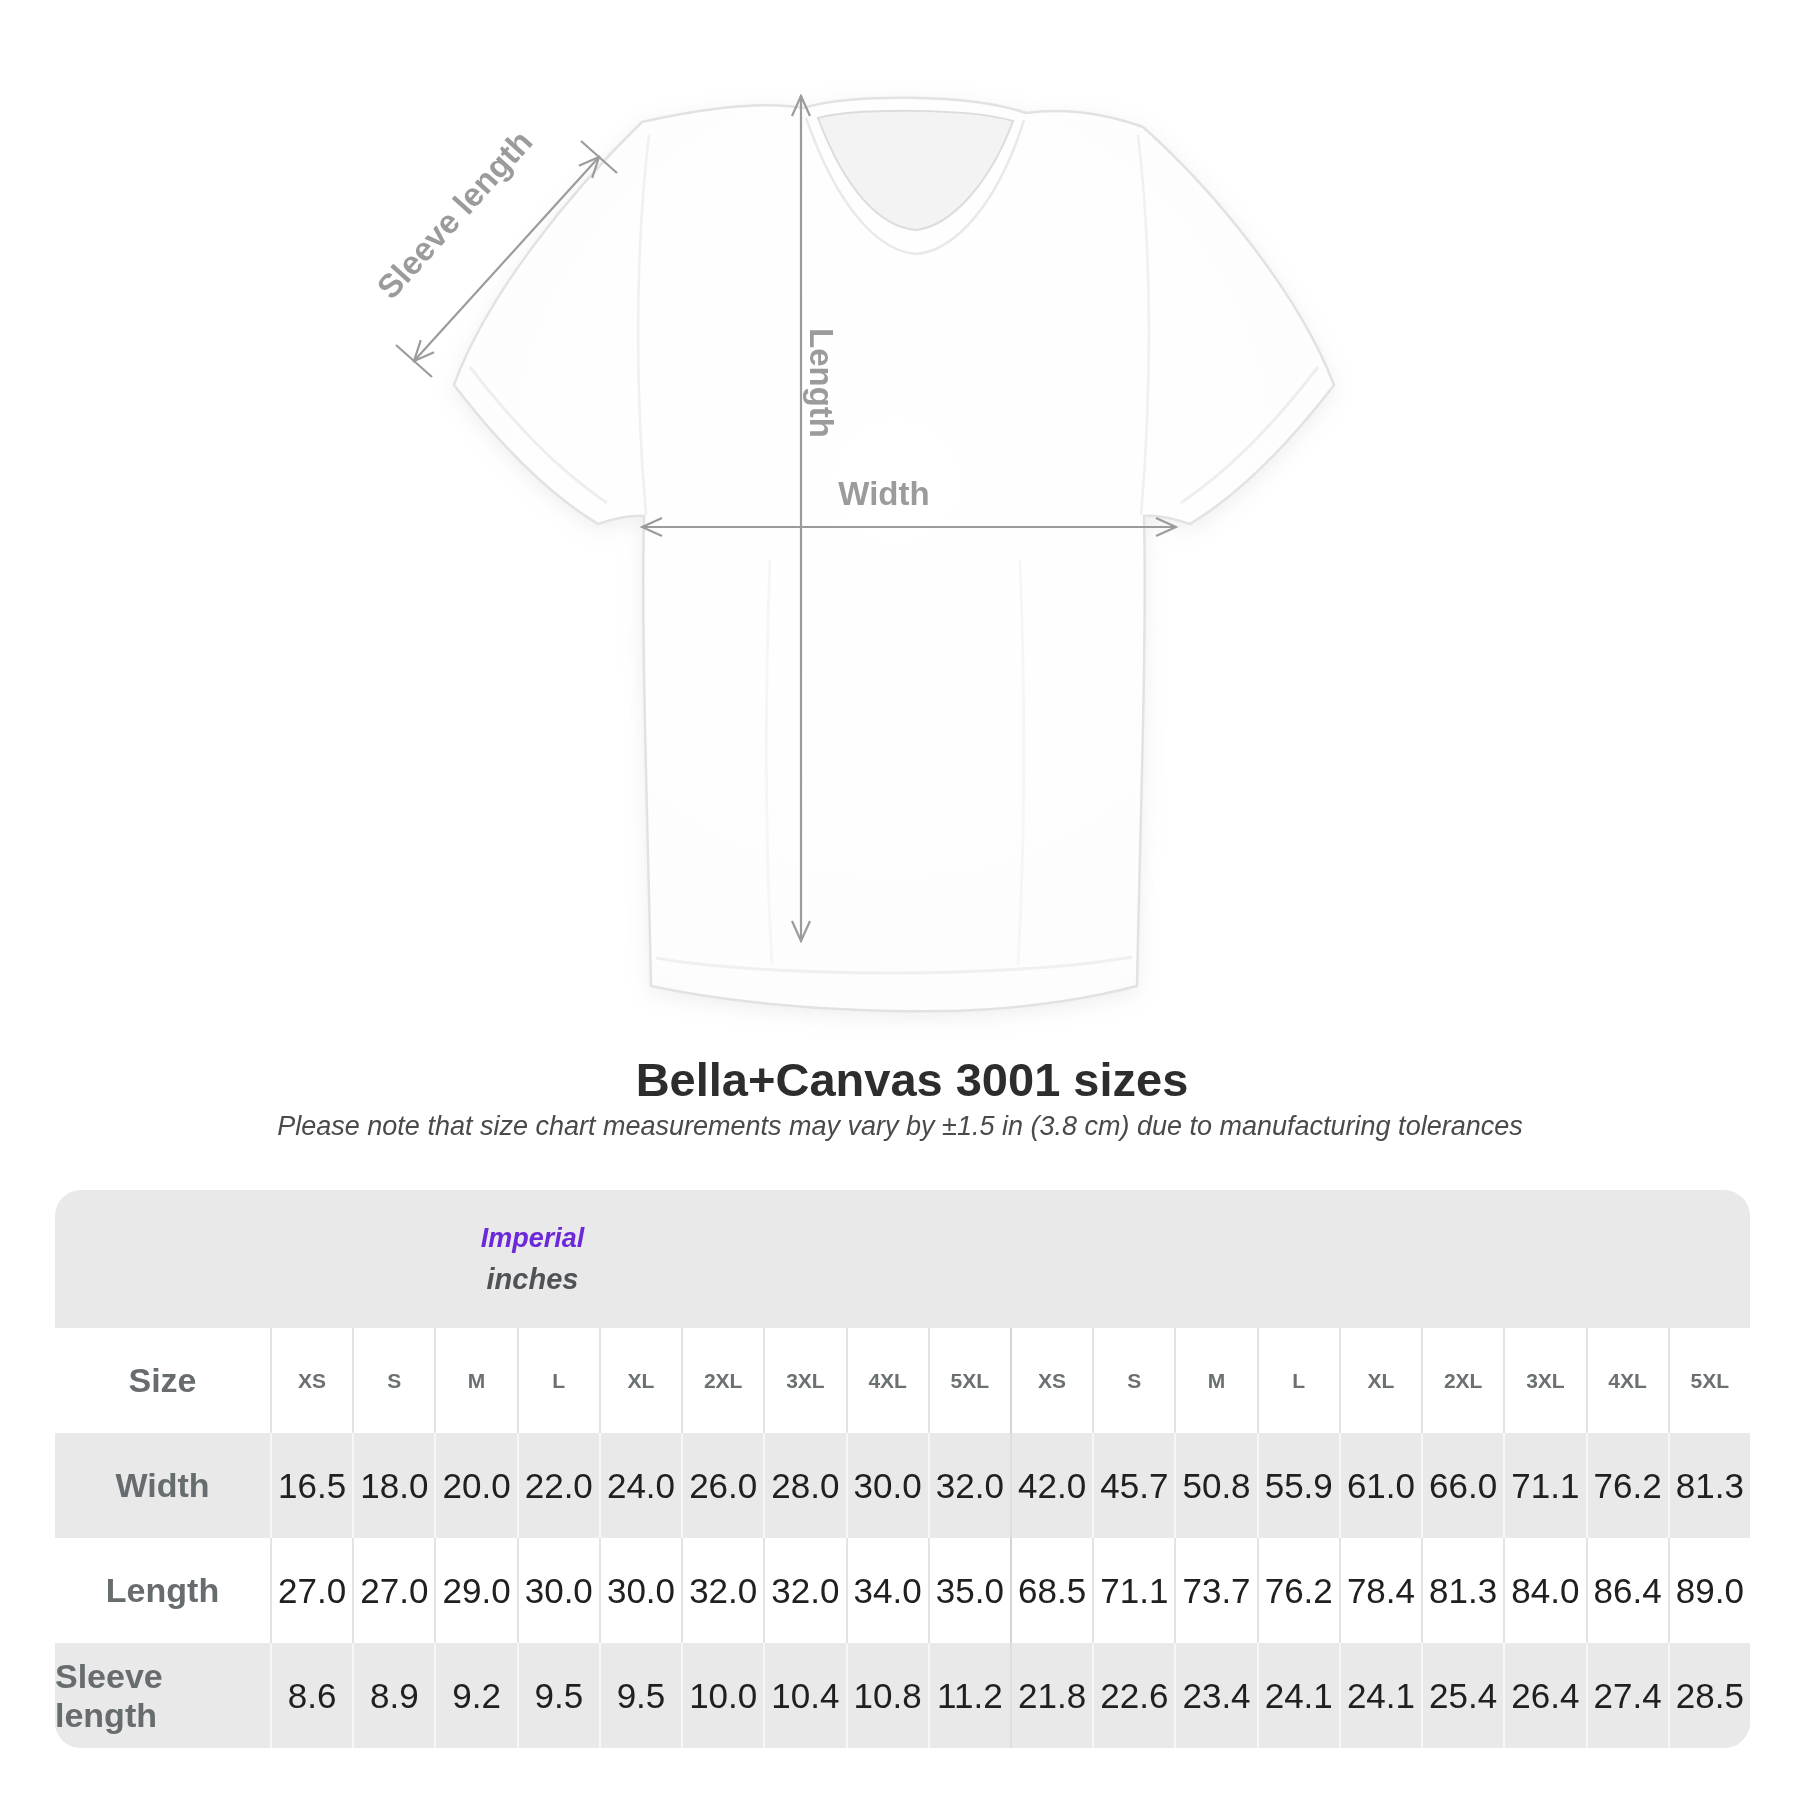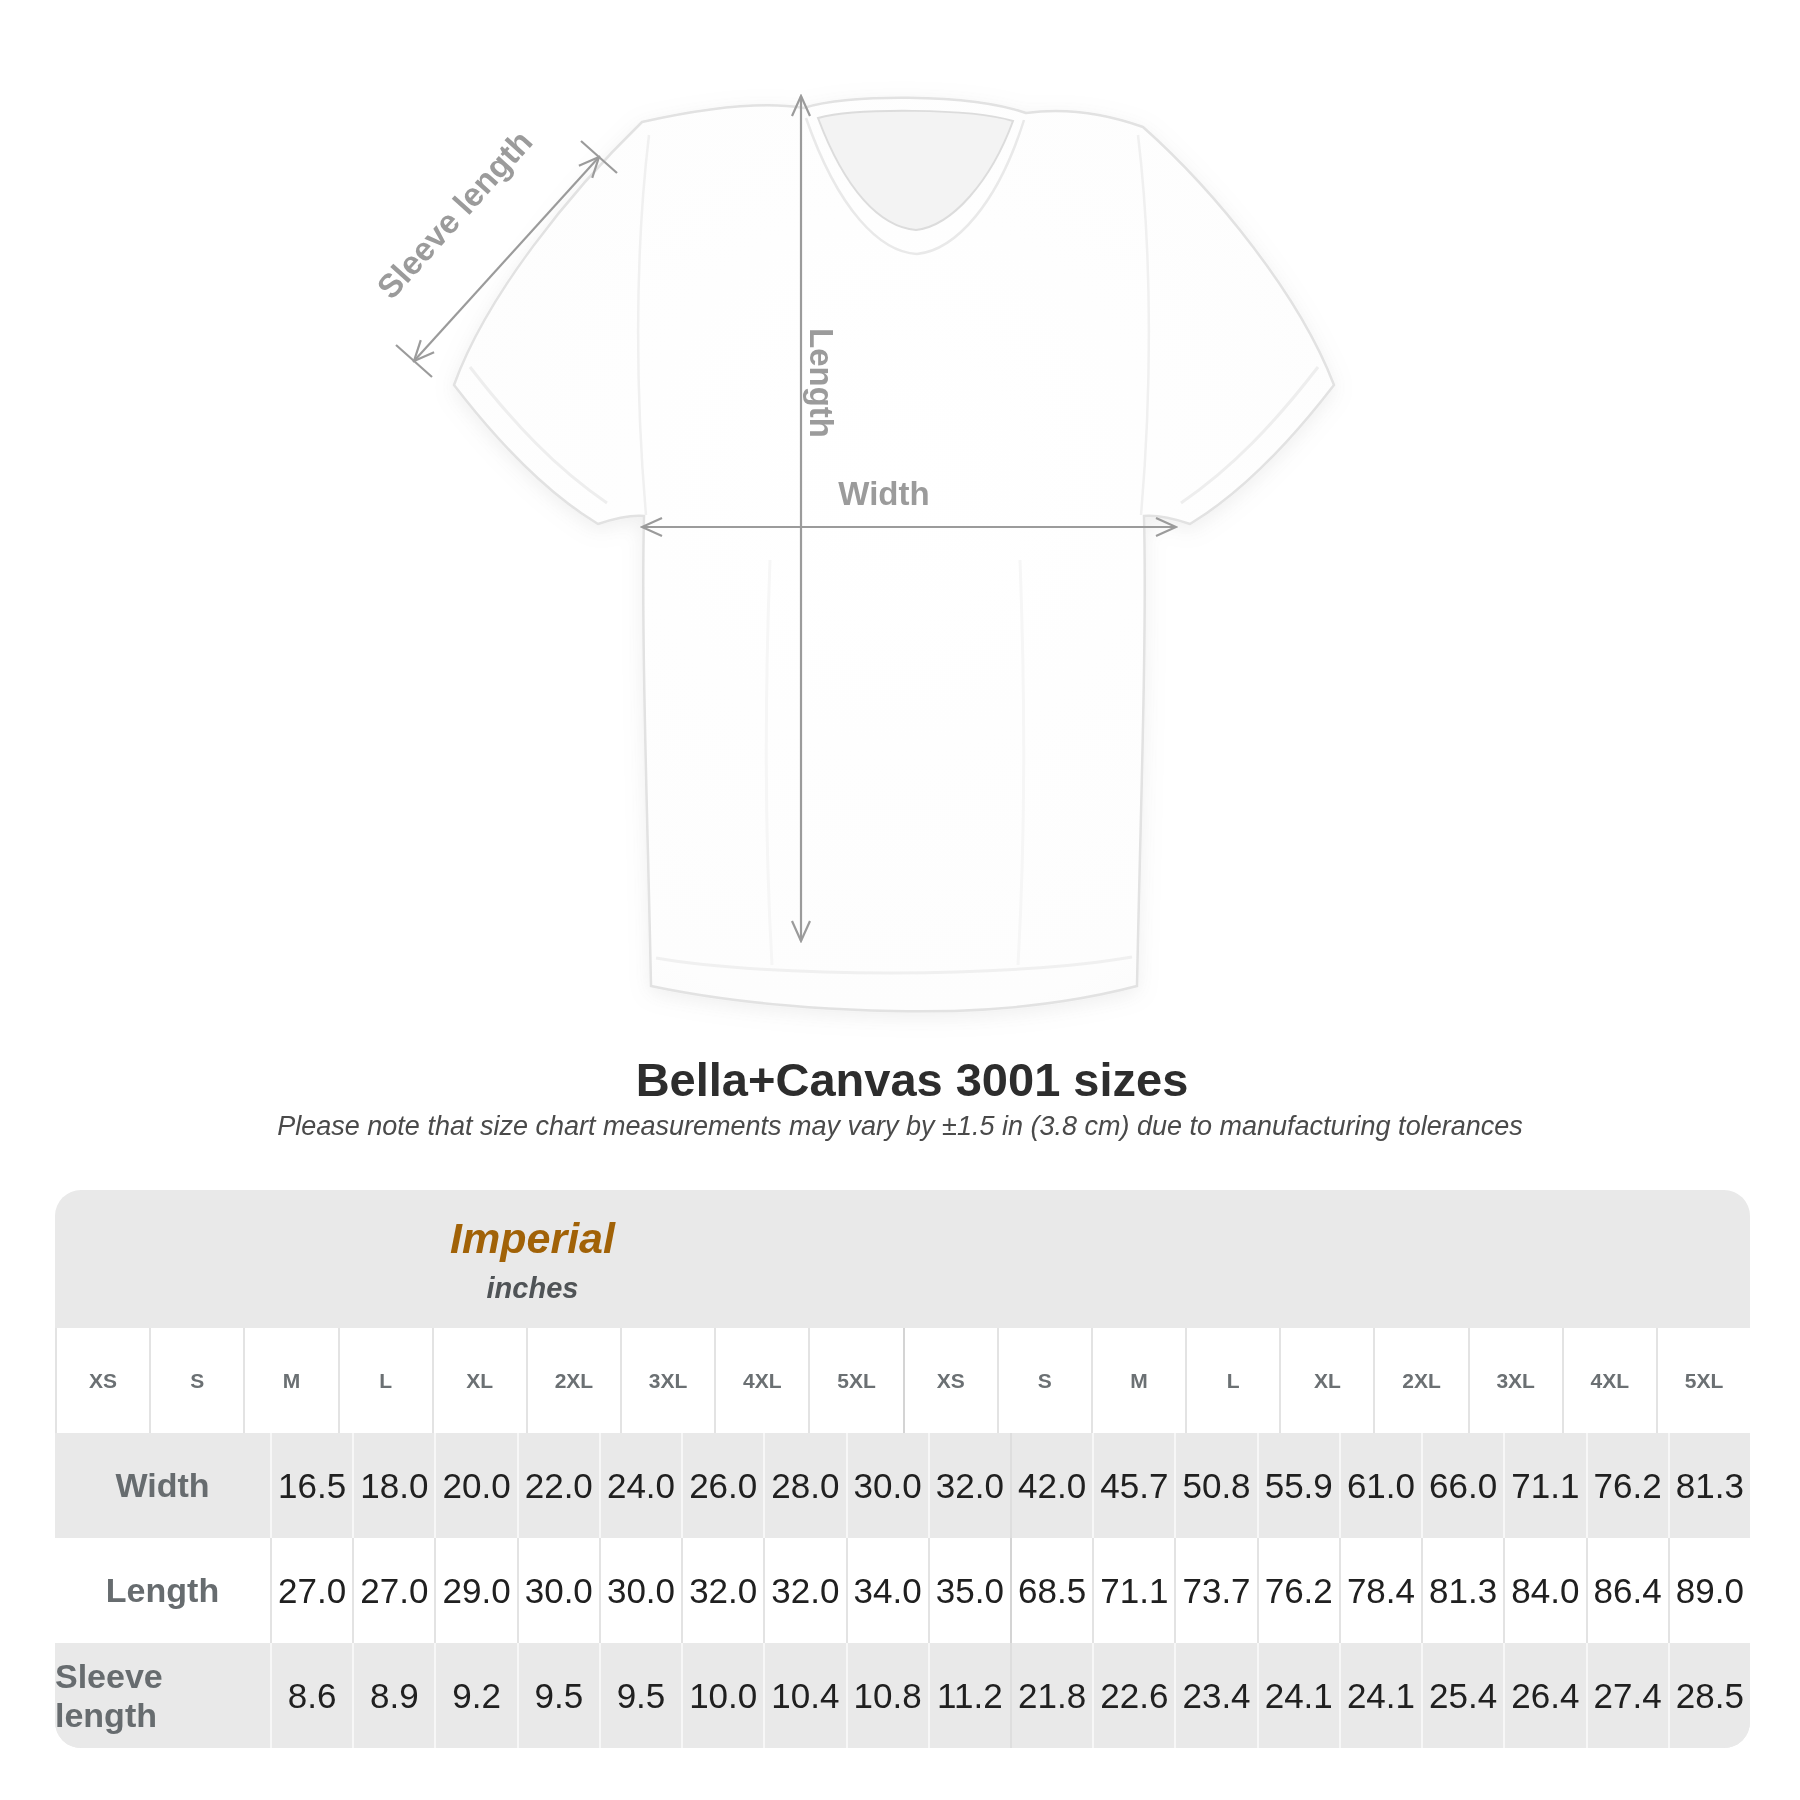--- a/index.html
+++ b/index.html
@@ -16,21 +16,21 @@
          font-size:47px;font-weight:bold;color:#2d2d2d;padding-left:12px;}
   .note{position:absolute;top:1111px;left:0;width:1800px;text-align:center;
         font-size:27px;font-style:italic;color:#4a4a4a;}
   
   .size-table{position:absolute;left:55px;top:1190px;width:1695px;height:558px;
               background:#e9e9e9;border-radius:26px;overflow:hidden;}
   .unit-header{display:flex;height:138px;}
   .unit-group{display:flex;flex-direction:column;align-items:center;justify-content:center;gap:9px;}
   .unit-group.imperial{width:955px;}
   .unit-group.metric{width:740px;}
-  .unit-name{font-size:43px;font-weight:bold;font-style:italic;color:#a16207;}
+  .unit-name{font-size:27px;font-weight:bold;font-style:italic;color:#6d28d9;}
   .unit-sub{font-size:29px;font-style:italic;color:#4f5356;font-weight:bold;}
   .trow{display:flex;height:105px;align-items:stretch;}
   .row-sizes{background:#ffffff;}
   .row-plain{background:#ffffff;}
   .row-shade{background:#e9e9e9;}
   .cell{display:flex;align-items:center;justify-content:center;}
   .label-cell{width:215px;flex:none;font-weight:bold;color:#676c6f;font-size:34px;}
   .val-cell{flex:1 1 0;font-size:35px;color:#202020;border-left:2px solid transparent;}
   .row-sizes .val-cell{font-weight:bold;color:#6b7073;font-size:21px;}
   .row-sizes .val-cell,
@@ -109,20 +109,21 @@
 
 <div class="size-table">
   <div class="unit-header">
     <div class="unit-group imperial">
       <div class="unit-name">Imperial</div>
       <div class="unit-sub">inches</div>
     </div>
   </div>
   <div id="grid">
       <div class="trow row-sizes">
+        <div class="cell label-cell">Size</div>
         <div class="cell val-cell">XS</div>
         <div class="cell val-cell">S</div>
         <div class="cell val-cell">M</div>
         <div class="cell val-cell">L</div>
         <div class="cell val-cell">XL</div>
         <div class="cell val-cell">2XL</div>
         <div class="cell val-cell">3XL</div>
         <div class="cell val-cell">4XL</div>
         <div class="cell val-cell">5XL</div>
         <div class="cell val-cell metric-start">XS</div>

